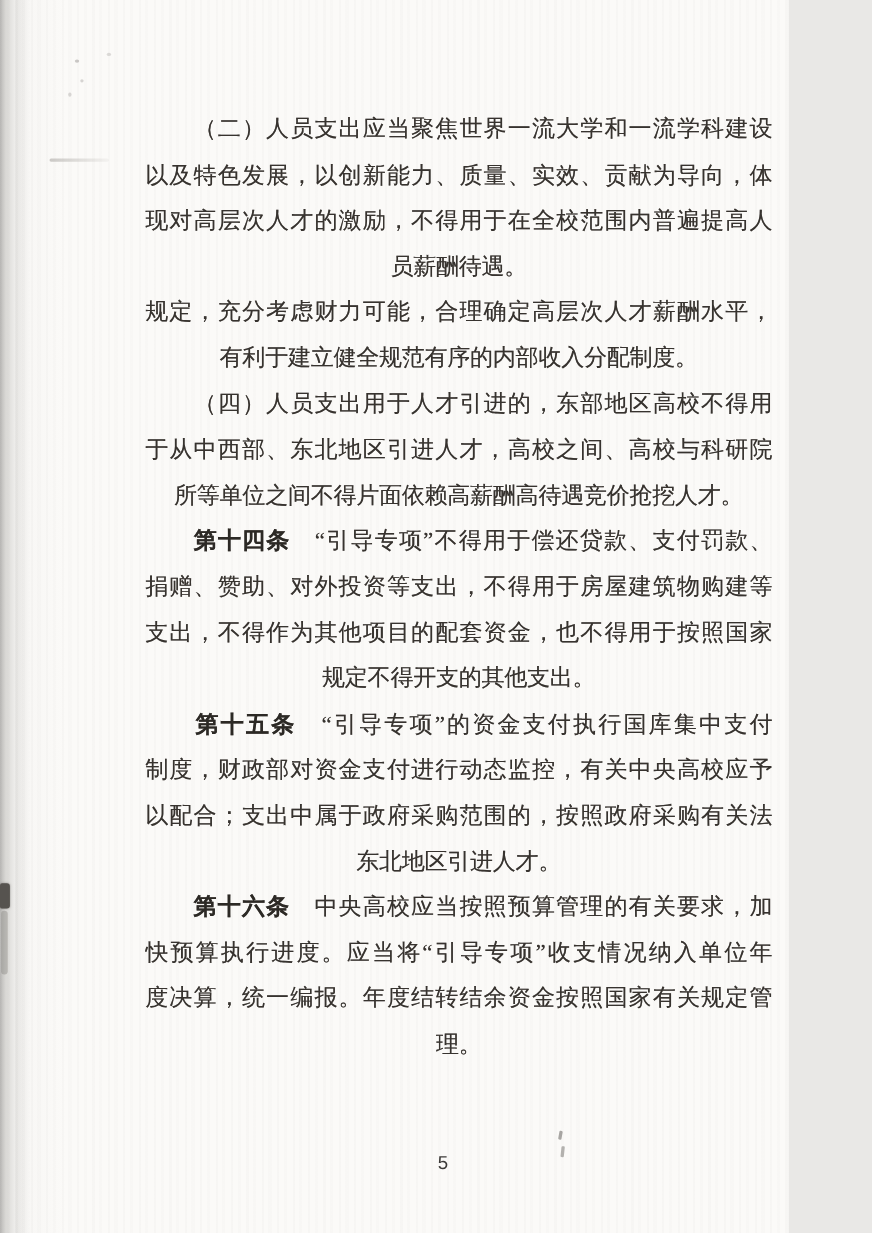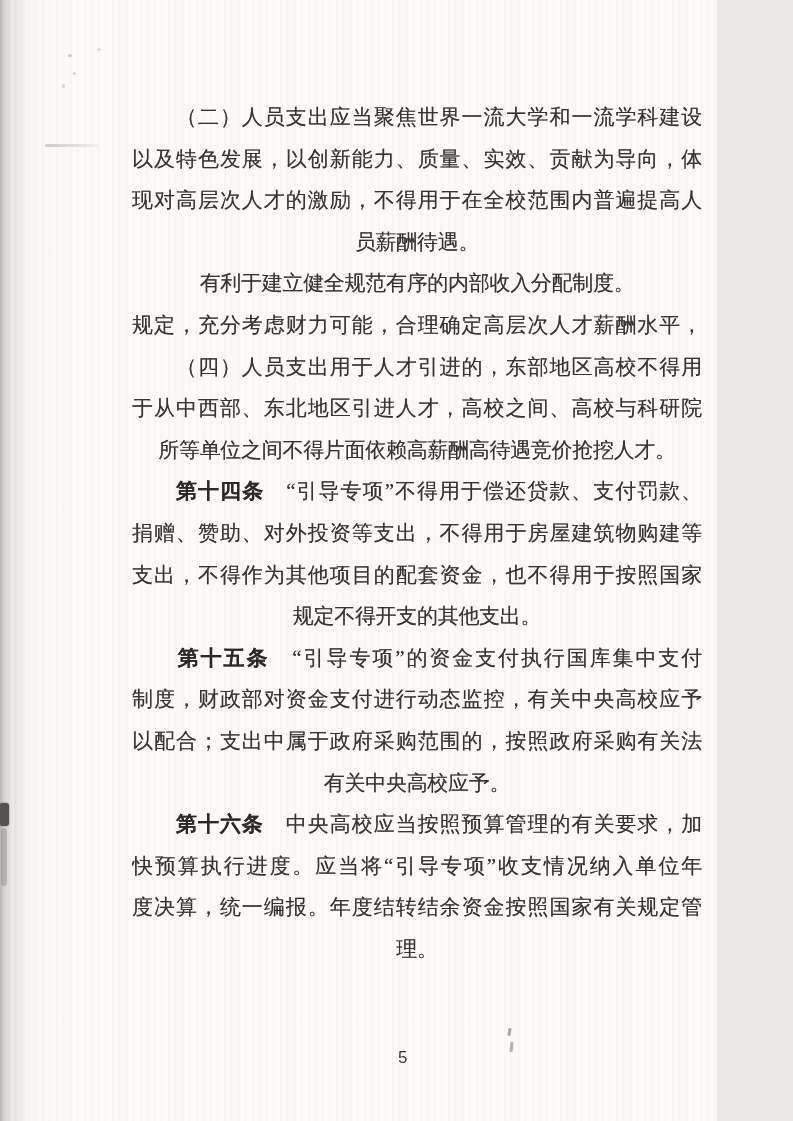--- a/index.html
+++ b/index.html
@@ -119,39 +119,39 @@
   <div class="tick-artifact-2"></div>
 
   <main class="doc-body" id="doc-body">
       <div class="paragraph">
         <div class="line justify"><span>　　（二）人员支出应当聚焦世界一流大学和一流学科建设</span></div>
         <div class="line justify"><span>以及特色发展，以创新能力、质量、实效、贡献为导向，体</span></div>
         <div class="line justify"><span>现对高层次人才的激励，不得用于在全校范围内普遍提高人</span></div>
         <div class="line"><span>员薪酬待遇。</span></div>
       </div>
       <div class="paragraph">
+        <div class="line justify"><span>规定，充分考虑财力可能，合理确定高层次人才薪酬水平，</span></div>
         <div class="line"><span>有利于建立健全规范有序的内部收入分配制度。</span></div>
-        <div class="line justify"><span>规定，充分考虑财力可能，合理确定高层次人才薪酬水平，</span></div>
       </div>
       <div class="paragraph">
         <div class="line justify"><span>　　（四）人员支出用于人才引进的，东部地区高校不得用</span></div>
         <div class="line justify"><span>于从中西部、东北地区引进人才，高校之间、高校与科研院</span></div>
         <div class="line"><span>所等单位之间不得片面依赖高薪酬高待遇竞价抢挖人才。</span></div>
       </div>
       <div class="paragraph">
         <div class="line justify"><span>　　</span><span class="term-bold">第十四条</span><span>　“引导专项”不得用于偿还贷款、支付罚款、</span></div>
         <div class="line justify"><span>捐赠、赞助、对外投资等支出，不得用于房屋建筑物购建等</span></div>
         <div class="line justify"><span>支出，不得作为其他项目的配套资金，也不得用于按照国家</span></div>
         <div class="line"><span>规定不得开支的其他支出。</span></div>
       </div>
       <div class="paragraph">
         <div class="line justify"><span>　　</span><span class="term-bold">第十五条</span><span>　“引导专项”的资金支付执行国库集中支付</span></div>
         <div class="line justify"><span>制度，财政部对资金支付进行动态监控，有关中央高校应予</span></div>
         <div class="line justify"><span>以配合；支出中属于政府采购范围的，按照政府采购有关法</span></div>
-        <div class="line"><span>有关中央高校应予。</span></div>
+        <div class="line"><span>东北地区引进人才。</span></div>
       </div>
       <div class="paragraph">
         <div class="line justify"><span>　　</span><span class="term-bold">第十六条</span><span>　中央高校应当按照预算管理的有关要求，加</span></div>
         <div class="line justify"><span>快预算执行进度。应当将“引导专项”收支情况纳入单位年</span></div>
         <div class="line justify"><span>度决算，统一编报。年度结转结余资金按照国家有关规定管</span></div>
         <div class="line"><span>理。</span></div>
       </div>
     </main>
 
   <div class="page-number">5</div>

